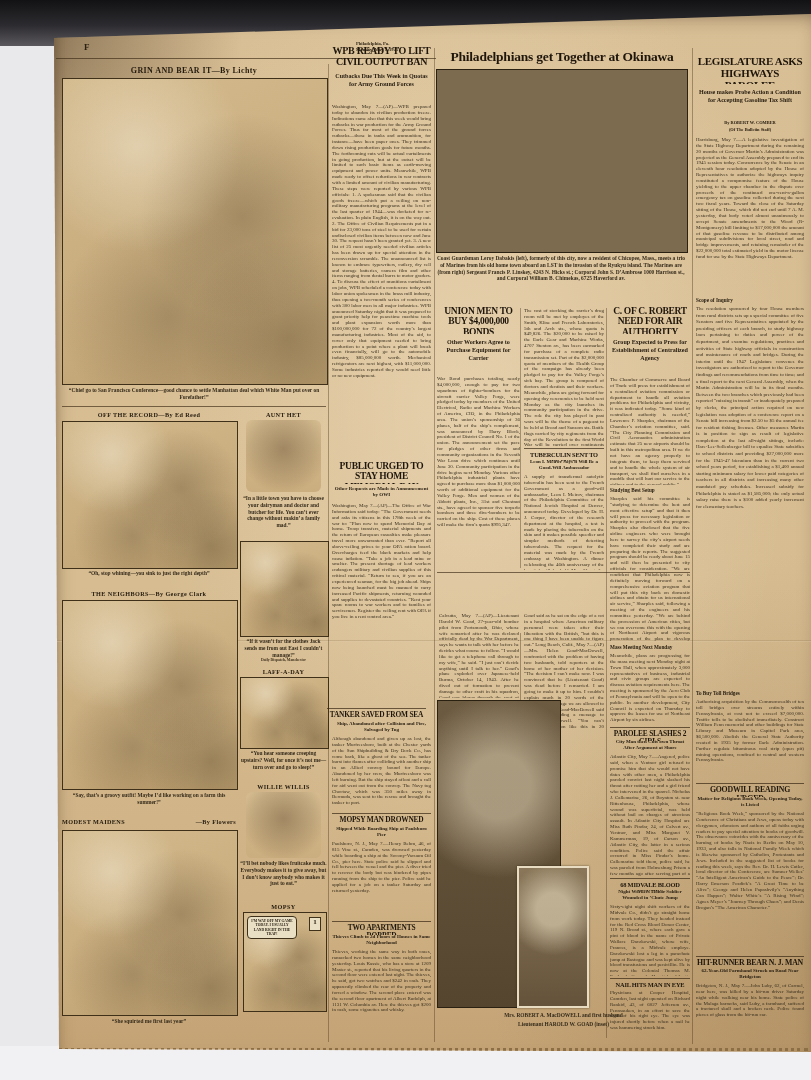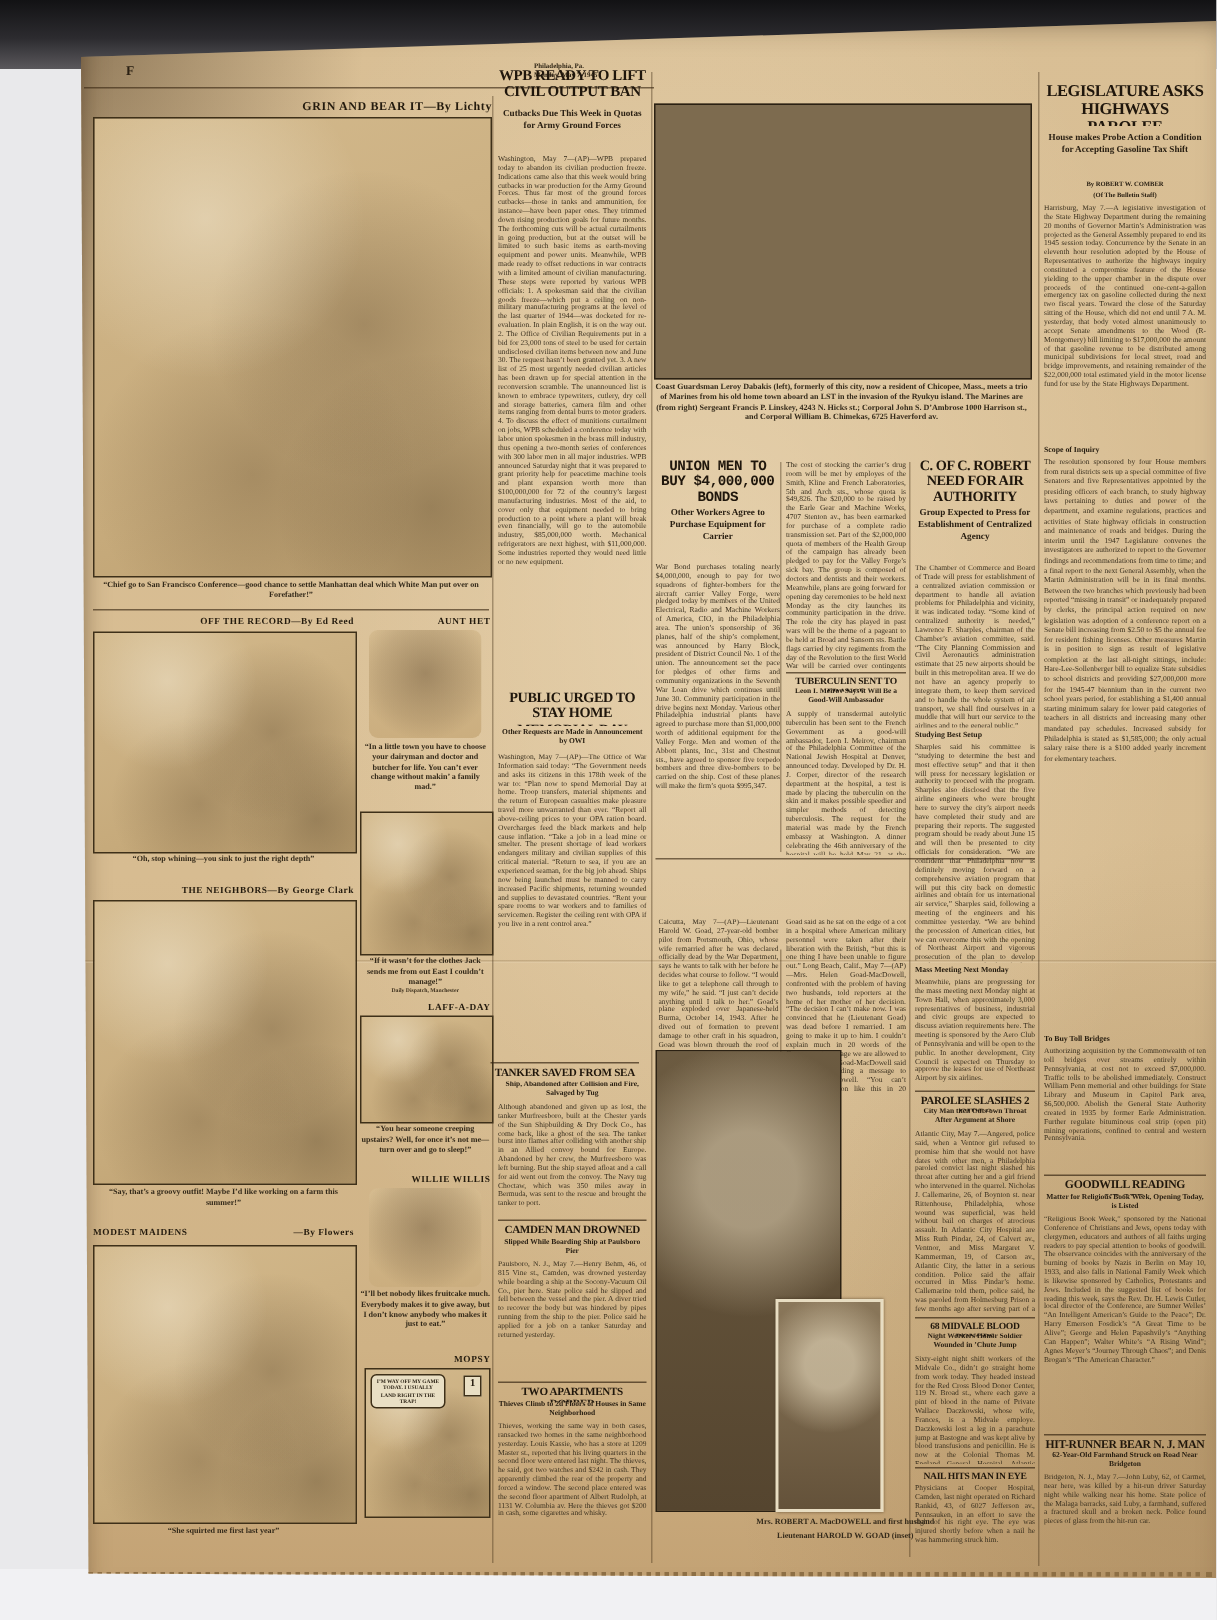--- a/index.html
+++ b/index.html
@@ -26,21 +26,21 @@
     background:linear-gradient(180deg,rgba(110,80,40,.28),rgba(255,240,210,.30));}
   .deckle{position:absolute;left:8px;width:750px;height:4px;border-bottom:3px dotted #8d6f45;}
   .b{position:absolute;overflow:hidden;}
   .vline{position:absolute;width:1px;background:rgba(70,50,25,.40);}
   .hline{position:absolute;height:1px;background:rgba(60,42,20,.65);}
 
   .mast{font-family:"DejaVu Serif",serif;font-weight:bold;font-size:13px;color:#241a0e;letter-spacing:-.3px;}
   .edletter{font-weight:bold;font-size:9px;color:#2a2013;}
   .dateline{font-size:4.6px;font-weight:bold;line-height:1.25;color:#2f2515;}
 
-  .ct{font-size:6.2px;font-weight:bold;text-align:right;letter-spacing:.4px;color:#241b0e;}
+  .ct{font-size:6.2px;font-weight:bold;text-align:center;letter-spacing:.4px;color:#241b0e;}
   .cap{font-size:5.4px;font-weight:bold;text-align:center;line-height:1.25;color:#342a1a;}
   .capcredit{font-size:3.8px;font-weight:bold;text-align:center;color:#40331f;}
 
   .h-big{font-weight:bold;font-size:13.5px;text-align:center;letter-spacing:-.2px;color:#1f160c;line-height:1.05;}
   .h-col{font-weight:bold;text-align:center;letter-spacing:-.3px;color:#1f160c;line-height:1.08;}
   .h-ital{font-style:italic;font-weight:bold;font-size:13px;text-align:center;color:#241a0e;line-height:1.2;}
   .h-sm{font-weight:bold;font-size:7.4px;text-align:center;letter-spacing:-.2px;color:#20170c;
         border-top:1px solid rgba(55,38,18,.7);padding-top:2px;line-height:1.1;}
   .sub{font-size:6.1px;font-weight:bold;text-align:center;line-height:1.35;color:#2a2013;}
   .sub2{font-size:5px;font-weight:bold;text-align:center;line-height:1.25;color:#2a2013;}
@@ -151,32 +151,33 @@
   <div class="b body" style="left:282px;top:96px;width:99px;height:352px;">Washington, May 7—(AP)—WPB prepared today to abandon its civilian production freeze. Indications came also that this week would bring cutbacks in war production for the Army Ground Forces. Thus far most of the ground forces cutbacks—those in tanks and ammunition, for instance—have been paper ones. They trimmed down rising production goals for future months. The forthcoming cuts will be actual curtailments in going production, but at the outset will be limited to such basic items as earth-moving equipment and power units. Meanwhile, WPB made ready to offset reductions in war contracts with a limited amount of civilian manufacturing. These steps were reported by various WPB officials: 1. A spokesman said that the civilian goods freeze—which put a ceiling on non-military manufacturing programs at the level of the last quarter of 1944—was docketed for re-evaluation. In plain English, it is on the way out. 2. The Office of Civilian Requirements put in a bid for 23,000 tons of steel to be used for certain undisclosed civilian items between now and June 30. The request hasn’t been granted yet. 3. A new list of 25 most urgently needed civilian articles has been drawn up for special attention in the reconversion scramble. The unannounced list is known to embrace typewriters, cutlery, dry cell and storage batteries, camera film and other items ranging from dental burrs to motor graders. 4. To discuss the effect of munitions curtailment on jobs, WPB scheduled a conference today with labor union spokesmen in the brass mill industry, thus opening a two-month series of conferences with 300 labor men in all major industries. WPB announced Saturday night that it was prepared to grant priority help for peacetime machine tools and plant expansion worth more than $100,000,000 for 72 of the country’s largest manufacturing industries. Most of the aid, to cover only that equipment needed to bring production to a point where a plant will break even financially, will go to the automobile industry, $85,000,000 worth. Mechanical refrigerators are next highest, with $11,000,000. Some industries reported they would need little or no new equipment.</div>
 
   <div class="b h-col" style="left:282px;top:453px;width:99px;height:23px;font-size:9.5px;">PUBLIC URGED TO STAY HOME MEMORIAL DAY</div>
   <div class="b sub2" style="left:282px;top:478px;width:99px;height:14px;">Other Requests are Made in Announcement by OWI</div>
   <div class="b body" style="left:282px;top:495px;width:99px;height:202px;">Washington, May 7—(AP)—The Office of War Information said today: “The Government needs and asks its citizens in this 178th week of the war to: “Plan now to spend Memorial Day at home. Troop transfers, material shipments and the return of European casualties make pleasure travel more unwarranted than ever. “Report all above-ceiling prices to your OPA ration board. Overcharges feed the black markets and help cause inflation. “Take a job in a lead mine or smelter. The present shortage of lead workers endangers military and civilian supplies of this critical material. “Return to sea, if you are an experienced seaman, for the big job ahead. Ships now being launched must be manned to carry increased Pacific shipments, returning wounded and supplies to devastated countries. “Rent your spare rooms to war workers and to families of servicemen. Register the ceiling rent with OPA if you live in a rent control area.”</div>
 
   <div class="b h-sm" style="left:277px;top:700px;width:99px;height:11px;">TANKER SAVED FROM SEA</div>
   <div class="b sub2" style="left:282px;top:713px;width:99px;height:13px;">Ship, Abandoned after Collision and Fire, Salvaged by Tug</div>
   <div class="b body" style="left:282px;top:728px;width:99px;height:75px;">Although abandoned and given up as lost, the tanker Murfreesboro, built at the Chester yards of the Sun Shipbuilding &amp; Dry Dock Co., has come back, like a ghost of the sea. The tanker burst into flames after colliding with another ship in an Allied convoy bound for Europe. Abandoned by her crew, the Murfreesboro was left burning. But the ship stayed afloat and a call for aid went out from the convoy. The Navy tug Choctaw, which was 350 miles away in Bermuda, was sent to the rescue and brought the tanker to port.</div>
 
-  <div class="b h-sm" style="left:282px;top:805px;width:99px;height:11px;">CAMDEN MAN DROWNED</div>
+  <div class="b h-sm" style="left:282px;top:805px;width:99px;height:11px;">MOPSY MAN DROWNED</div>
   <div class="b sub2" style="left:282px;top:818px;width:99px;height:13px;">Slipped While Boarding Ship at Paulsboro Pier</div>
   <div class="b body" style="left:282px;top:833px;width:99px;height:76px;">Paulsboro, N. J., May 7.—Henry Behm, 46, of 815 Vine st., Camden, was drowned yesterday while boarding a ship at the Socony-Vacuum Oil Co., pier here. State police said he slipped and fell between the vessel and the pier. A diver tried to recover the body but was hindered by pipes running from the ship to the pier. Police said he applied for a job on a tanker Saturday and returned yesterday.</div>
 
   <div class="b h-sm" style="left:282px;top:913px;width:99px;height:11px;">TWO APARTMENTS ROBBED</div>
   <div class="b sub2" style="left:282px;top:926px;width:99px;height:13px;">Thieves Climb to 2d Floors of Houses in Same Neighborhood</div>
   <div class="b body" style="left:282px;top:941px;width:99px;height:92px;">Thieves, working the same way in both cases, ransacked two homes in the same neighborhood yesterday. Louis Kassie, who has a store at 1209 Master st., reported that his living quarters in the second floor were entered last night. The thieves, he said, got two watches and $242 in cash. They apparently climbed the rear of the property and forced a window. The second place entered was the second floor apartment of Albert Rudolph, at 1131 W. Columbia av. Here the thieves got $200 in cash, some cigarettes and whisky.</div>
 
+  <div class="b h-big" style="left:388px;top:42px;width:248px;height:16px;">Philadelphians get Together at Okinawa</div>
   <div class="b photo" style="left:386px;top:61px;width:250px;height:182px;"></div>
   <div class="b cap" style="left:386px;top:247px;width:250px;height:46px;">Coast Guardsman Leroy Dabakis (left), formerly of this city, now a resident of Chicopee, Mass., meets a trio of Marines from his old home town aboard an LST in the invasion of the Ryukyu island.  The Marines are (from right) Sergeant Francis P. Linskey, 4243 N. Hicks st.; Corporal John S. D’Ambrose 1000 Harrison st., and Corporal William B. Chimekas, 6725 Haverford av.</div>
 
-  <div class="b h-col" style="left:387px;top:298px;width:83px;height:28px;font-size:9.5px;font-family:Liberation Mono, monospace;">UNION MEN TO BUY $4,000,000 BONDS</div>
+  <div class="b h-col" style="left:387px;top:298px;width:83px;height:28px;font-size:9.5px;">UNION MEN TO BUY $4,000,000 BONDS</div>
   <div class="b sub" style="left:387px;top:330px;width:83px;height:35px;">Other Workers Agree to Purchase Equipment for Carrier</div>
   <div class="b body" style="left:387px;top:368px;width:83px;height:192px;">War Bond purchases totaling nearly $4,000,000, enough to pay for two squadrons of fighter-bombers for the aircraft carrier Valley Forge, were pledged today by members of the United Electrical, Radio and Machine Workers of America, CIO, in the Philadelphia area. The union’s sponsorship of 36 planes, half of the ship’s complement, was announced by Harry Block, president of District Council No. 1 of the union. The announcement set the pace for pledges of other firms and community organizations in the Seventh War Loan drive which continues until June 30. Community participation in the drive begins next Monday. Various other Philadelphia industrial plants have agreed to purchase more than $1,000,000 worth of additional equipment for the Valley Forge. Men and women of the Abbott plants, Inc., 31st and Chestnut sts., have agreed to sponsor five torpedo bombers and three dive-bombers to be carried on the ship. Cost of these planes will make the firm’s quota $995,347.</div>
 
   <div class="b body" style="left:474px;top:300px;width:80px;height:138px;">The cost of stocking the carrier’s drug room will be met by employes of the Smith, Kline and French Laboratories, 5th and Arch sts., whose quota is $49,826. The $20,000 to be raised by the Earle Gear and Machine Works, 4707 Stenton av., has been earmarked for purchase of a complete radio transmission set. Part of the $2,000,000 quota of members of the Health Group of the campaign has already been pledged to pay for the Valley Forge’s sick bay. The group is composed of doctors and dentists and their workers. Meanwhile, plans are going forward for opening day ceremonies to be held next Monday as the city launches its community participation in the drive. The role the city has played in past wars will be the theme of a pageant to be held at Broad and Sansom sts. Battle flags carried by city regiments from the day of the Revolution to the first World War will be carried over contingents dressed as soldiers of former days. Rear Admiral Milo F. Draemel, commandant of the Fourth Naval District, and Mayor Samuel will be the principal speakers.</div>
   <div class="b h-sm" style="left:474px;top:440px;width:80px;height:10px;font-size:6.4px;">TUBERCULIN SENT TO FRANCE</div>
   <div class="b sub2" style="left:474px;top:451px;width:80px;height:13px;">Leon I. Meirov Says it Will Be a Good-Will Ambassador</div>
   <div class="b body" style="left:474px;top:466px;width:80px;height:96px;">A supply of transdermal autolytic tuberculin has been sent to the French Government as a good-will ambassador, Leon I. Meirov, chairman of the Philadelphia Committee of the National Jewish Hospital at Denver, announced today. Developed by Dr. H. J. Corper, director of the research department at the hospital, a test is made by placing the tuberculin on the skin and it makes possible speedier and simpler methods of detecting tuberculosis. The request for the material was made by the French embassy at Washington. A dinner celebrating the 46th anniversary of the hospital will be held May 21, at the Warwick at which activities of the hospital will be discussed.</div>
 
   <div class="b h-col" style="left:560px;top:298px;width:80px;height:28px;font-size:9.5px;">C. OF C. ROBERT NEED FOR AIR AUTHORITY</div>
   <div class="b sub" style="left:560px;top:330px;width:80px;height:36px;">Group Expected to Press for Establishment of Centralized Agency</div>

